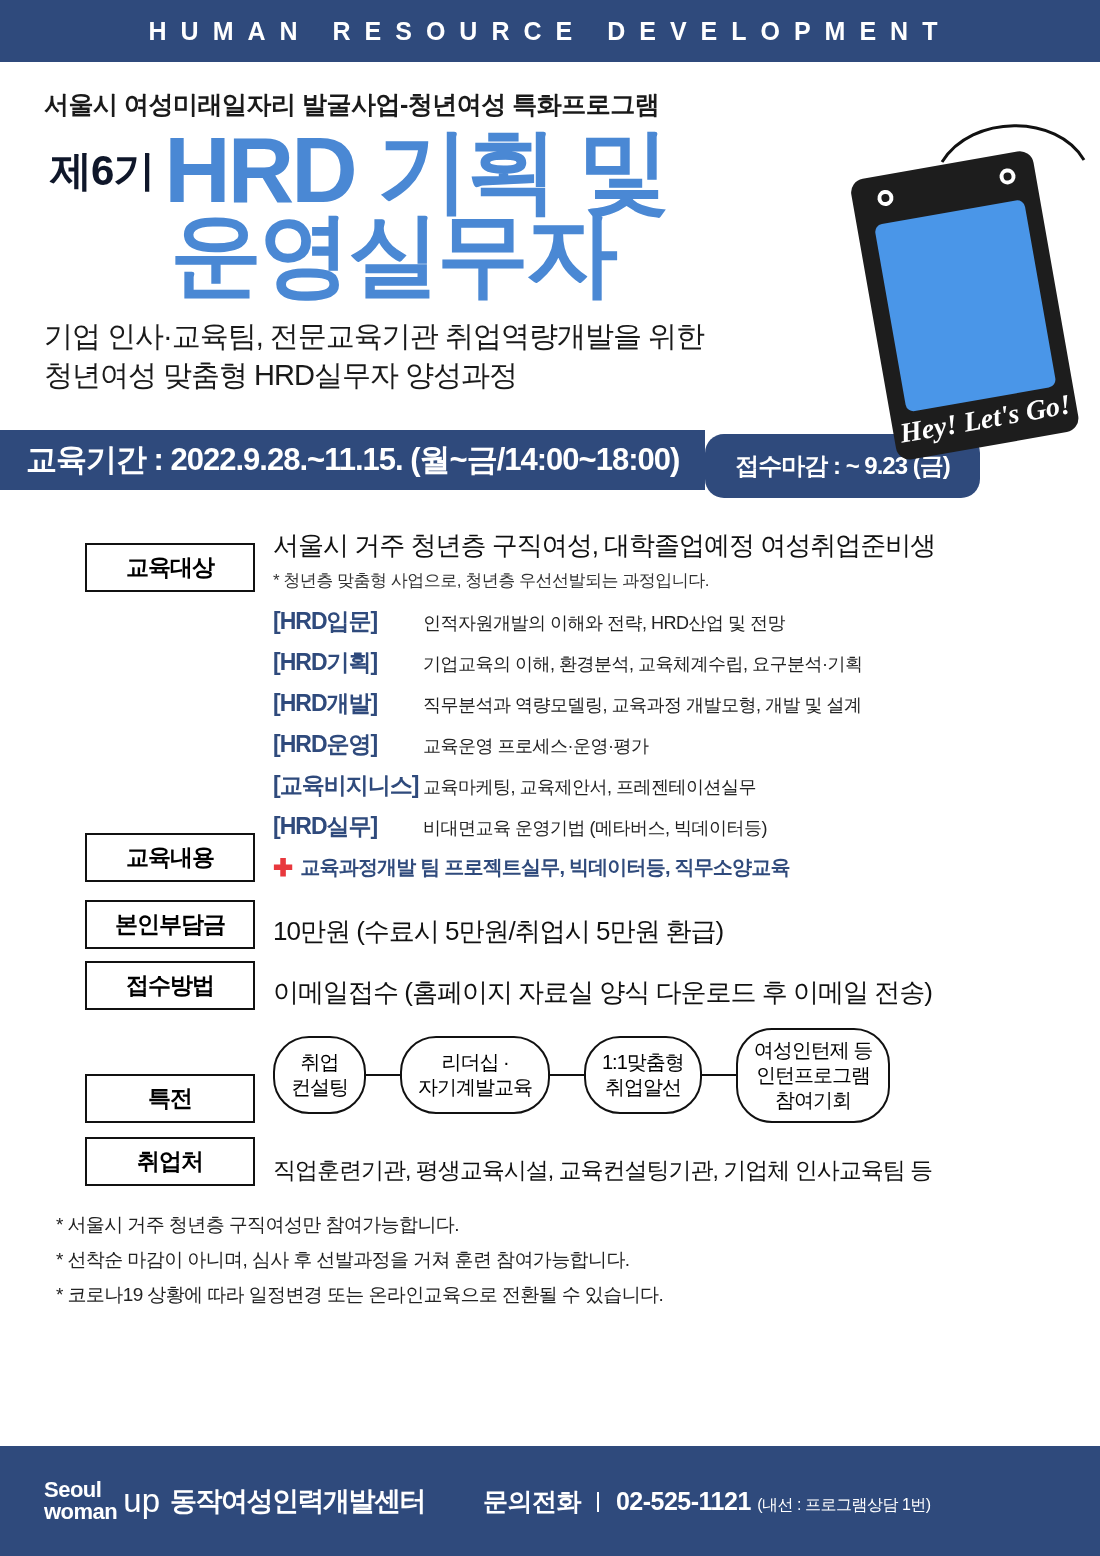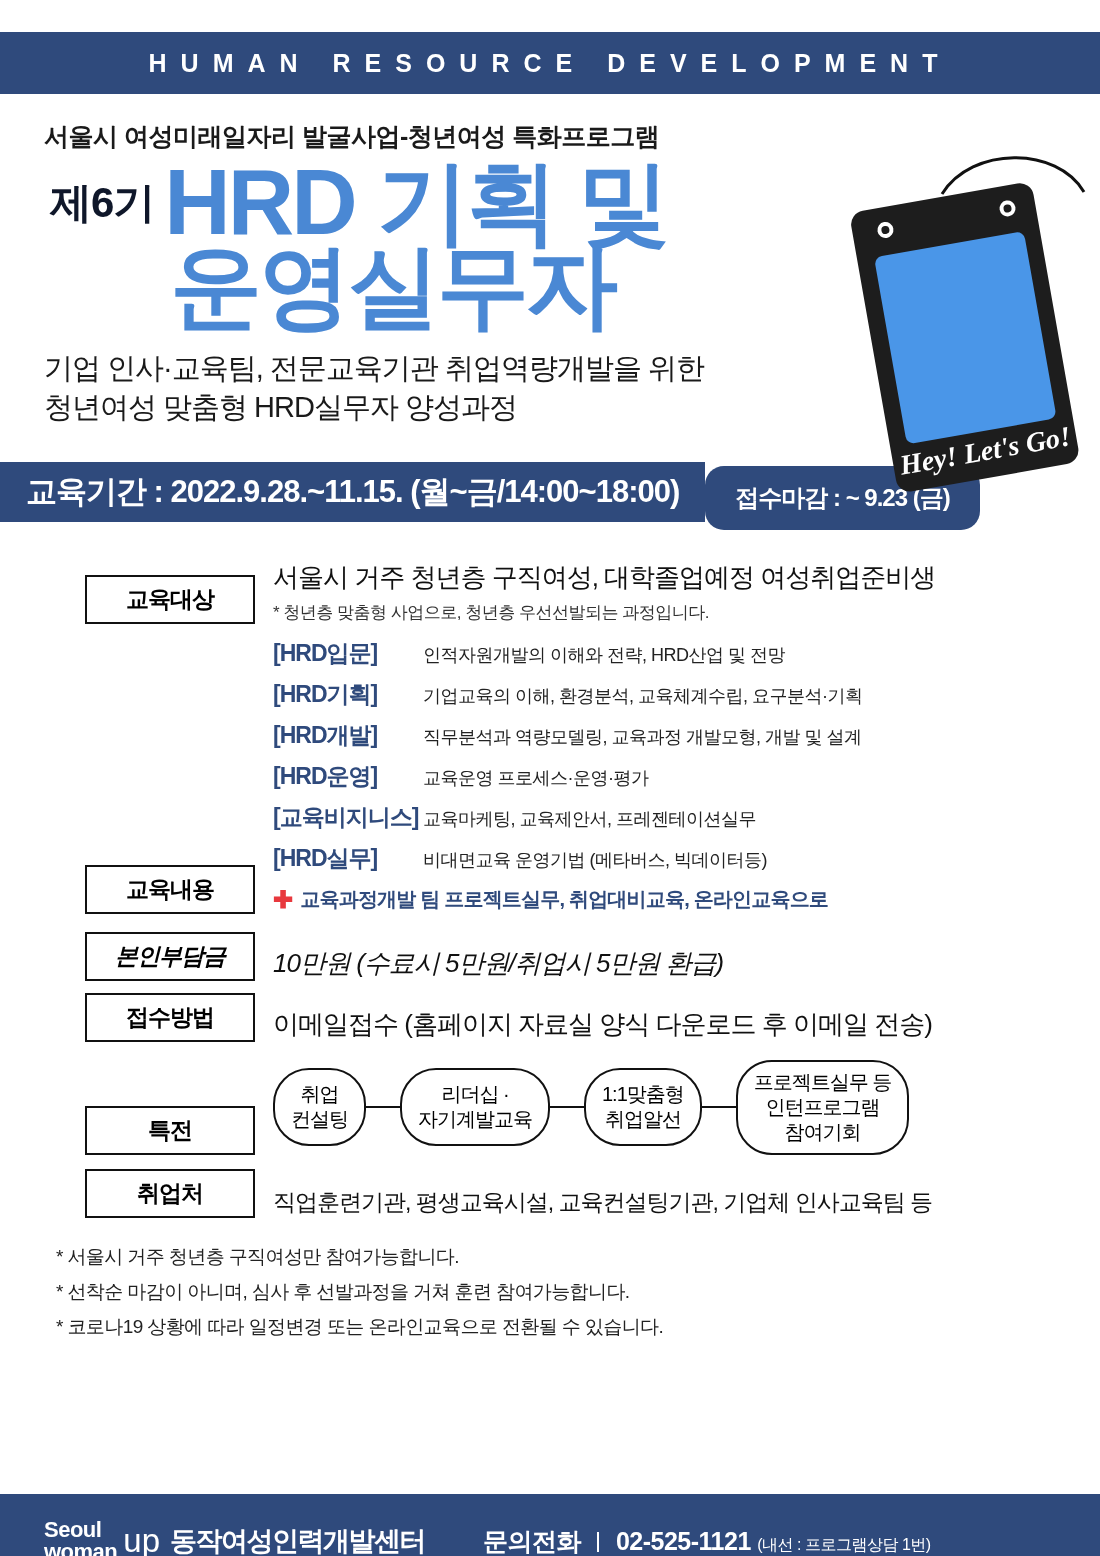--- a/index.html
+++ b/index.html
@@ -8,21 +8,21 @@
     font-family: "Liberation Sans", sans-serif;
     background: #ffffff;
     overflow: hidden;
   }
   .poster { position: relative; width: 1100px; height: 1556px; background: #fff; }
 
   
   .top-banner {
     height: 62px;
     background: #2f4a7c;
-    display: flex; align-items: center; justify-content: center; margin-top: 32px;
+    display: flex; align-items: center; justify-content: center;
   }
   .top-banner span {
     color: #ffffff;
     font-size: 25px;
     font-weight: 700;
     letter-spacing: 14px;
   }
 
   
   .header { padding: 26px 0 0 44px; position: relative; }
@@ -99,21 +99,21 @@
     letter-spacing: -1px; text-align: center; background: #fff;
   }
   .connector { width: 34px; height: 2px; background: #111; }
 
   
   .notes { margin: 26px 0 0 56px; }
   .notes div { font-size: 19px; color: #222; margin-bottom: 9px; letter-spacing: -0.6px; }
 
   
   .footer {
-    position: absolute; left: 0; bottom: 0; width: 1100px; height: 94px;
+    position: absolute; left: 0; bottom: 0; width: 1100px; height: 110px;
     background: #2f4a7c; color: #fff;
     display: flex; align-items: center; padding: 0 44px;
   }
   .logo-area { display: flex; align-items: center; gap: 4px; }
   .logo-seoul { line-height: 1.0; text-align: left; }
   .logo-seoul .l1 { font-size: 22px; font-weight: 700; letter-spacing: -0.5px; }
   .logo-seoul .l2 { font-size: 22px; font-weight: 700; letter-spacing: -0.5px; }
   .logo-up { font-size: 33px; font-weight: 400; margin-left: 2px; }
   .logo-center { font-size: 27px; font-weight: 700; letter-spacing: -1.5px; margin-left: 6px; }
   .contact { margin-left: 58px; }
@@ -196,26 +196,26 @@
         <div class="curr-item">
           <div class="curr-key">[교육비지니스]</div>
           <div class="curr-val">교육마케팅, 교육제안서, 프레젠테이션실무</div>
         </div>
         <div class="curr-item">
           <div class="curr-key">[HRD실무]</div>
           <div class="curr-val">비대면교육 운영기법 (메타버스, 빅데이터등)</div>
         </div>
         <div class="curr-extra">
           <span class="plus">✚</span>
-          <span>교육과정개발 팀 프로젝트실무, 취업대비교육, 온라인교육으로</span>
-        </div>
-      </div>
-    </div>
-
-    <div class="row" style="margin-top:18px;font-style:italic;">
+          <span>교육과정개발 팀 프로젝트실무, 빅데이터등, 직무소양교육</span>
+        </div>
+      </div>
+    </div>
+
+    <div class="row" style="margin-top:18px;">
       <div class="label-box">본인부담금</div>
       <div class="row-body">
         <div class="body-main">10만원 (수료시 5만원/취업시 5만원 환급)</div>
       </div>
     </div>
 
     <div class="row">
       <div class="label-box">접수방법</div>
       <div class="row-body">
         <div class="body-main">이메일접수 (홈페이지 자료실 양식 다운로드 후 이메일 전송)</div>
@@ -235,21 +235,21 @@
             <span>리더십 ·</span>
             <span>자기계발교육</span>
           </div>
           <div class="connector"></div>
           <div class="chip">
             <span>1:1맞춤형</span>
             <span>취업알선</span>
           </div>
           <div class="connector"></div>
           <div class="chip">
-            <span>프로젝트실무 등</span>
+            <span>여성인턴제 등</span>
             <span>인턴프로그램</span>
             <span>참여기회</span>
           </div>
         </div>
       </div>
     </div>
 
     <div class="row" style="margin-top:14px;">
       <div class="label-box">취업처</div>
       <div class="row-body">

